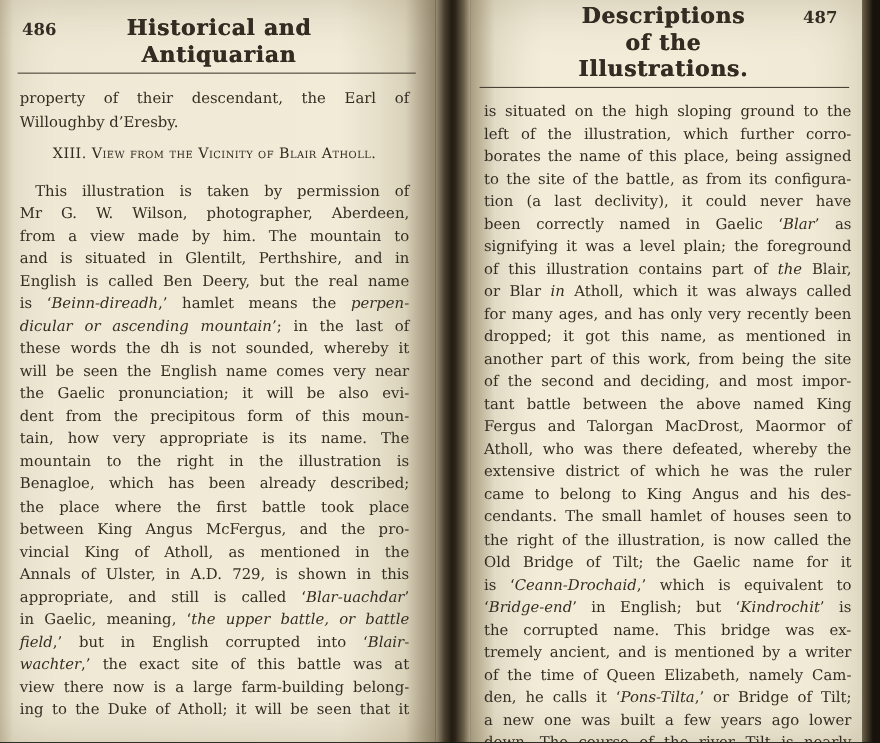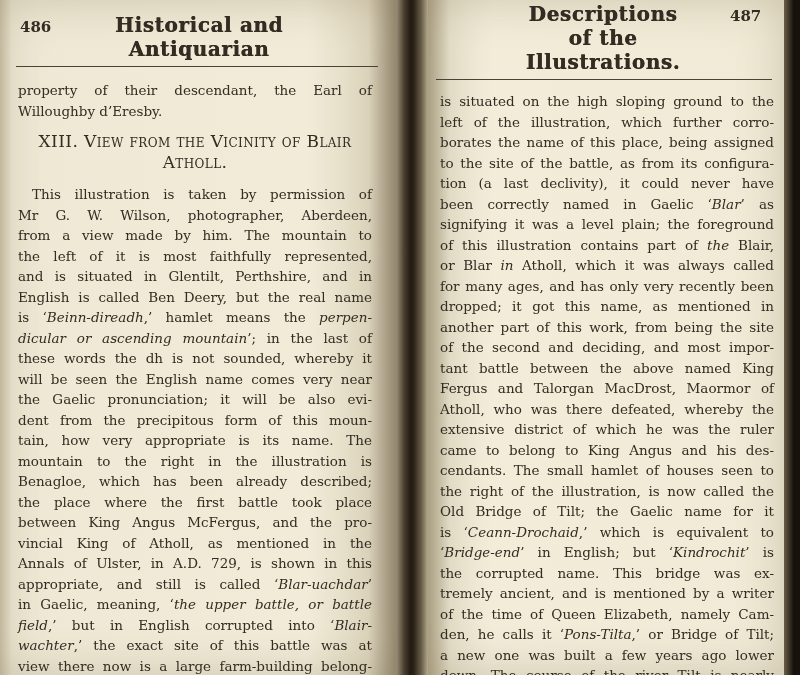--- a/index.html
+++ b/index.html
@@ -49,21 +49,21 @@
     margin:13px 24px 0 18px;
   }
   .page-right .body-col { margin:11px 10px 0 12px; }
 
   .line { text-align:justify; text-align-last:justify; }
   .line.endline { text-align-last:left; }
 
   .para.continued { margin-bottom:9px; }
   .para.heading { margin:10px 0 12px 0; }
   .para.heading .line {
-    font-variant:small-caps; letter-spacing:0.4px; font-size:17px;
+    font-variant:small-caps; letter-spacing:0.4px; font-size:13px;
     text-align:center; text-align-last:center;
   }
   .para.indent .line:first-child { text-indent:14px; }
   i { font-style:italic;margin-top:28px; }
 </style>
 </head>
 <body>
 
 <div class="scan">
 
@@ -79,21 +79,20 @@
           <div class="line"><span>property of their descendant, the Earl of</span></div>
           <div class="line endline"><span>Willoughby d’Eresby.</span></div>
         </div>
         <div class="para heading">
           <div class="line endline"><span>XIII. View from the Vicinity of Blair Atholl.</span></div>
         </div>
         <div class="para indent">
           <div class="line"><span>This illustration is taken by permission of</span></div>
           <div class="line"><span>Mr G. W. Wilson, photographer, Aberdeen,</span></div>
           <div class="line"><span>from a view made by him.  The mountain to</span></div>
-          <div class="line"><span>the left of it is most faithfully represented,</span></div>
           <div class="line"><span>and is situated in Glentilt, Perthshire, and in</span></div>
           <div class="line"><span>English is called Ben Deery, but the real name</span></div>
           <div class="line"><span>is ‘</span><i>Beinn-direadh</i><span>,’ hamlet means the </span><i>perpen-</i></div>
           <div class="line"><i>dicular or ascending mountain</i><span>’; in the last of</span></div>
           <div class="line"><span>these words the dh is not sounded, whereby it</span></div>
           <div class="line"><span>will be seen the English name comes very near</span></div>
           <div class="line"><span>the Gaelic pronunciation; it will be also evi-</span></div>
           <div class="line"><span>dent from the precipitous form of this moun-</span></div>
           <div class="line"><span>tain, how very appropriate is its name.  The</span></div>
           <div class="line"><span>mountain to the right in the illustration is</span></div>

